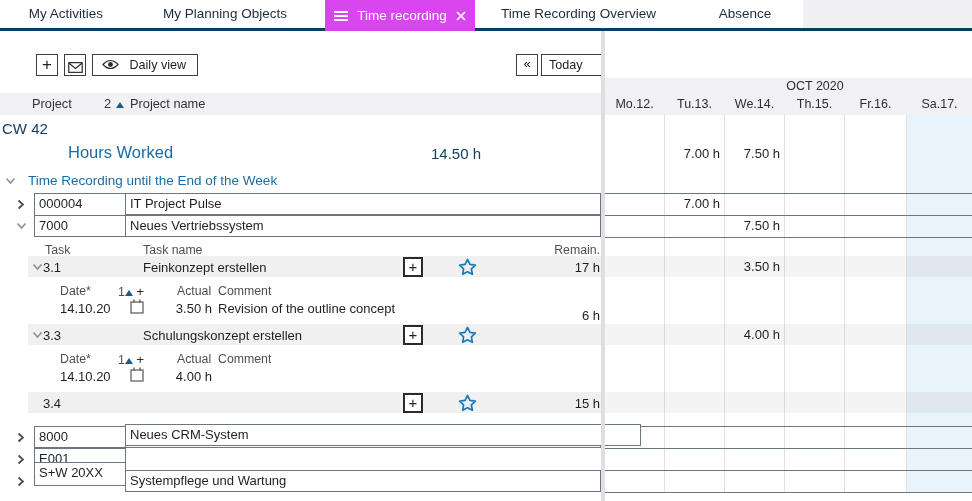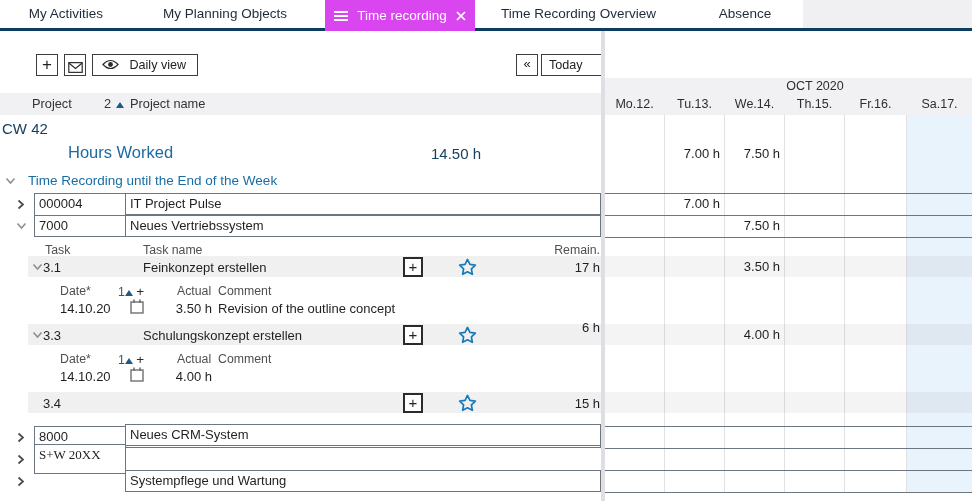--- a/index.html
+++ b/index.html
@@ -183,21 +183,21 @@
   <div class="abs band-right" style="left:605px; top:324px; width:367px; height:21px;"></div>
   <svg class="abs" style="left:32px; top:331px;" width="11" height="8" viewBox="0 0 11 8">
     <polyline points="1.5,1.5 5.5,6 9.5,1.5" fill="none" stroke="#8f8f8f" stroke-width="1.6"></polyline>
   </svg>
   <span class="abs val" style="left:43px; top:328px;">3.3</span>
   <span class="abs val" style="left:143px; top:328px;">Schulungskonzept erstellen</span>
   <div class="abs taskplus" style="left:403px; top:325px;"><span>+</span></div>
   <svg class="abs" style="left:458px; top:326px;" width="19" height="18" viewBox="0 0 18 17">
     <polygon points="9,1.3 11.3,6 16.4,6.7 12.7,10.3 13.6,15.4 9,13 4.4,15.4 5.3,10.3 1.6,6.7 6.7,6" fill="none" stroke="#1779b5" stroke-width="1.6" stroke-linejoin="round"></polygon>
   </svg>
-  <span class="abs val" style="left:550px; top:320px; width:50px; text-align:right;">6 h</span>
+  <span class="abs val" style="left:550px; top:308px; width:50px; text-align:right;">6 h</span>
   <div class="abs grid-val" style="left:725px; top:324px; width:55px; line-height:21px;">4.00 h</div>
 
   <span class="abs subhdr" style="left:60px; top:352px;">Date*</span>
   <span class="abs subhdr" style="left:118px; top:352px;">
     <span>1</span><span class="tri-up"></span>
     <span style="color:#2b2b2b; font-size:13.5px;">+</span>
   </span>
   <span class="abs subhdr" style="left:177px; top:352px;">Actual</span>
   <span class="abs subhdr" style="left:218px; top:352px;">Comment</span>
 
@@ -223,25 +223,25 @@
     <polyline points="1.5,1.5 6,5.5 1.5,9.5" fill="none" stroke="#4a4a4a" stroke-width="1.7"></polyline>
   </svg>
   <div class="abs cellrow" style="left:34px; top:426px; width:92px; height:22px;"><span>8000</span></div>
   <div class="abs cellrow" style="left:125px; top:426px; width:476px; height:22px;"><span>Neues BDE-System</span></div>
   <div class="abs rrow" style="left:605px; top:426px; width:367px; height:22px;"></div>
 
   <svg class="abs" style="left:17px; top:454px;" width="8" height="11" viewBox="0 0 8 11">
     <polyline points="1.5,1.5 6,5.5 1.5,9.5" fill="none" stroke="#4a4a4a" stroke-width="1.7"></polyline>
   </svg>
   <div class="abs cellrow" style="left:34px; top:448px; width:92px; height:22px;"><span>E001</span></div>
-  <div class="abs cellrow" style="left:125px; top:424px; width:476px; height:22px;"><span>Neues CRM-System</span></div>
+  <div class="abs cellrow" style="left:125px; top:424px; width:516px; height:22px;"><span>Neues CRM-System</span></div>
   <div class="abs rrow" style="left:605px; top:448px; width:367px; height:22px;"></div>
 
   <svg class="abs" style="left:17px; top:476px;" width="8" height="11" viewBox="0 0 8 11">
     <polyline points="1.5,1.5 6,5.5 1.5,9.5" fill="none" stroke="#4a4a4a" stroke-width="1.7"></polyline>
   </svg>
-  <div class="abs cellrow" style="left:34px; top:444px; width:92px; height:30px;font-family:Liberation Serif, serif;"><span>S+W 20XX</span></div>
+  <div class="abs cellrow" style="left:34px; top:462px; width:92px; height:24px;"><span>S+W 20XX</span></div>
   <div class="abs cellrow" style="left:125px; top:470px; width:476px; height:22px;"><span>Systempflege und Wartung</span></div>
   <div class="abs rrow rrow-last" style="left:605px; top:470px; width:367px; height:23px;"></div>
 
   <div class="abs divider"></div>
 
 </div>
 
 </body></html>

